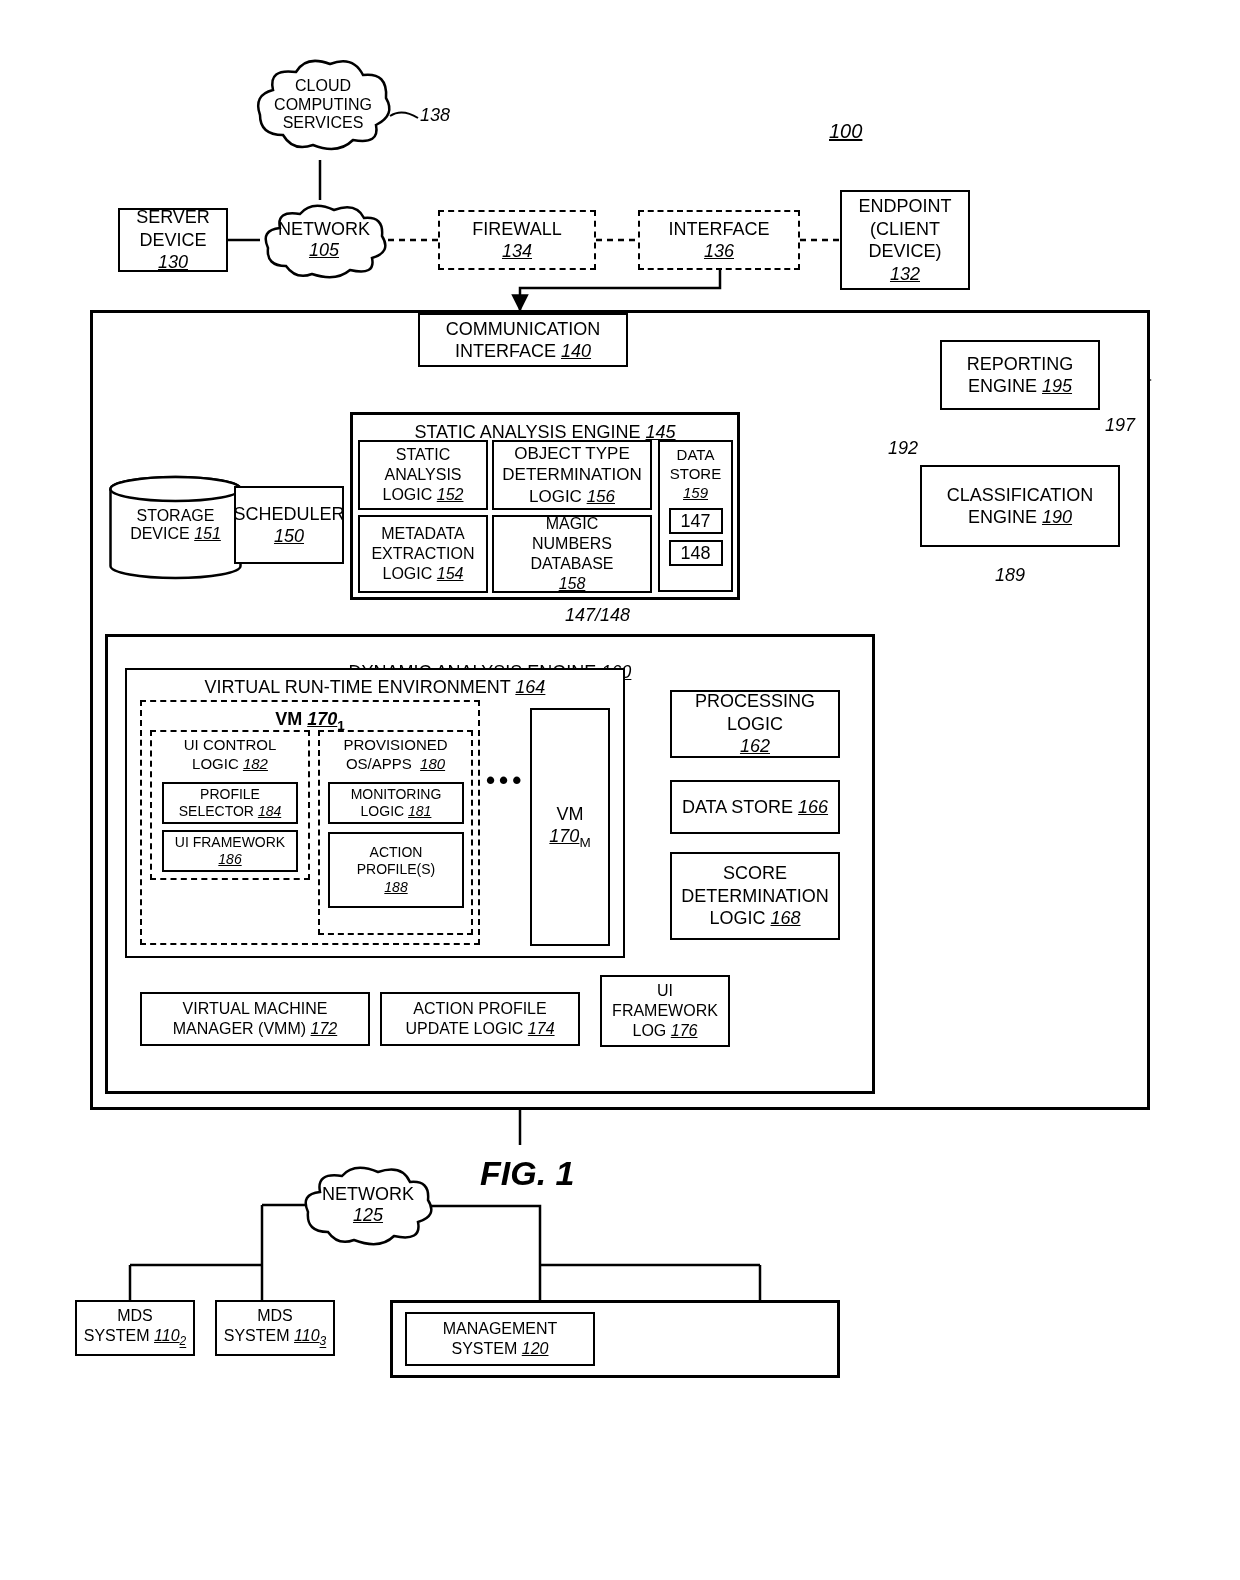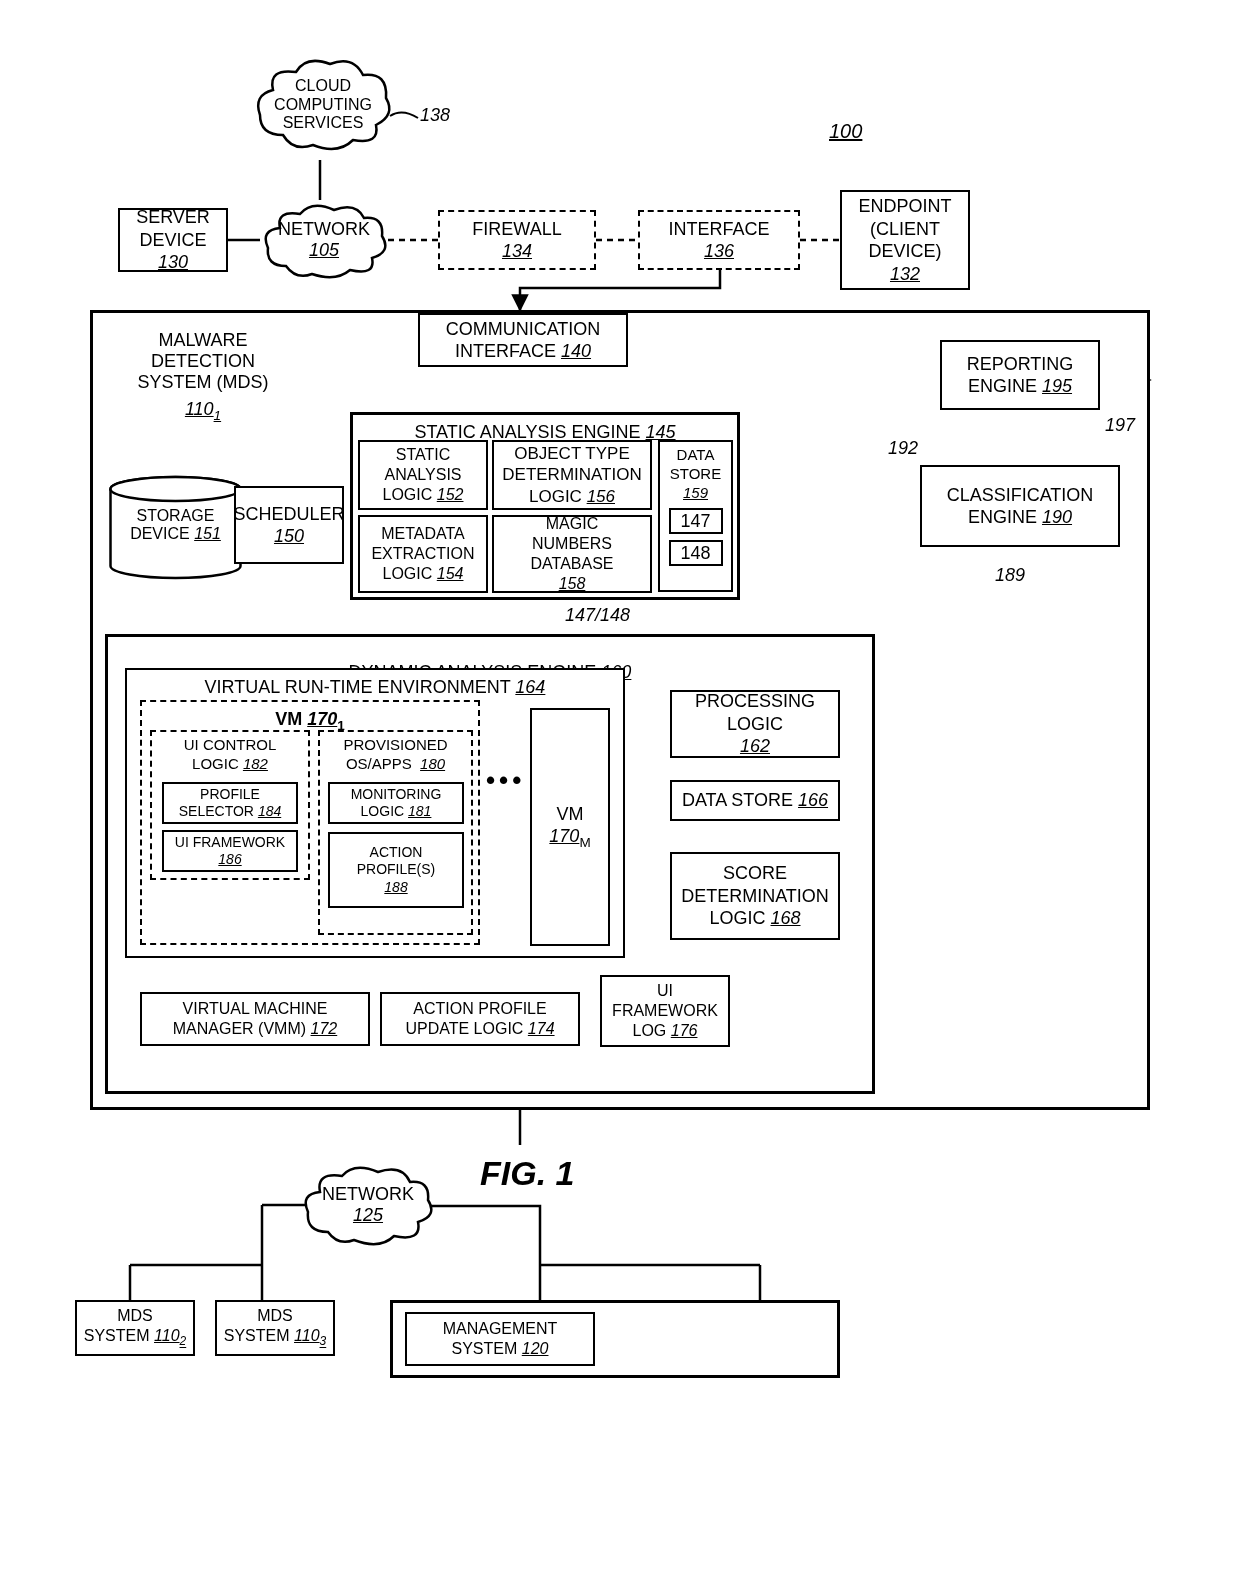--- a/index.html
+++ b/index.html
@@ -163,26 +163,20 @@
   <div>ENDPOINT</div>
   <div>(CLIENT</div>
   <div>DEVICE)</div>
   <div><span class="ref">132</span></div>
 </div>
 
 <div class="label ref" style="left:790px;top:100px;font-size:20px;margin-left:19px;">100</div>
 
 <div class="box thick" style="left:70px;top:290px;width:1060px;height:800px;justify-content:flex-start;align-items:stretch;padding:0;"></div>
 
-<div class="freetext" style="left:88px;top:310px;width:190px;">
-  <div>MALWARE</div>
-  <div>DETECTION</div>
-  <div>SYSTEM (MDS)</div>
-  <div style="margin-top:6px;"><span class="ref">110</span><span class="ref sub">1</span></div>
-</div>
 
 <div class="box" style="left:398px;top:293px;width:210px;height:54px;">
   <div>COMMUNICATION</div>
   <div><span>INTERFACE</span> <span class="ref">140</span></div>
 </div>
 
 <div class="box" style="left:920px;top:320px;width:160px;height:70px;">
   <div>REPORTING</div>
   <div><span>ENGINE</span> <span class="ref">195</span></div>
 </div>
@@ -307,21 +301,21 @@
   <div>UI</div>
   <div>FRAMEWORK</div>
   <div><span>LOG</span> <span class="ref">176</span></div>
 </div>
 
 <div class="box" style="left:650px;top:670px;width:170px;height:68px;">
   <div>PROCESSING</div>
   <div>LOGIC</div>
   <div><span class="ref">162</span></div>
 </div>
-<div class="box" style="left:650px;top:760px;width:170px;height:41px;">
+<div class="box" style="left:650px;top:760px;width:170px;height:54px;">
   <div><span>DATA STORE</span> <span class="ref">166</span></div>
 </div>
 <div class="box" style="left:650px;top:832px;width:170px;height:88px;">
   <div>SCORE</div>
   <div>DETERMINATION</div>
   <div><span>LOGIC</span> <span class="ref">168</span></div>
 </div>
 
 <div class="fig" style="left:460px;top:1105px;">FIG. 1</div>
 

